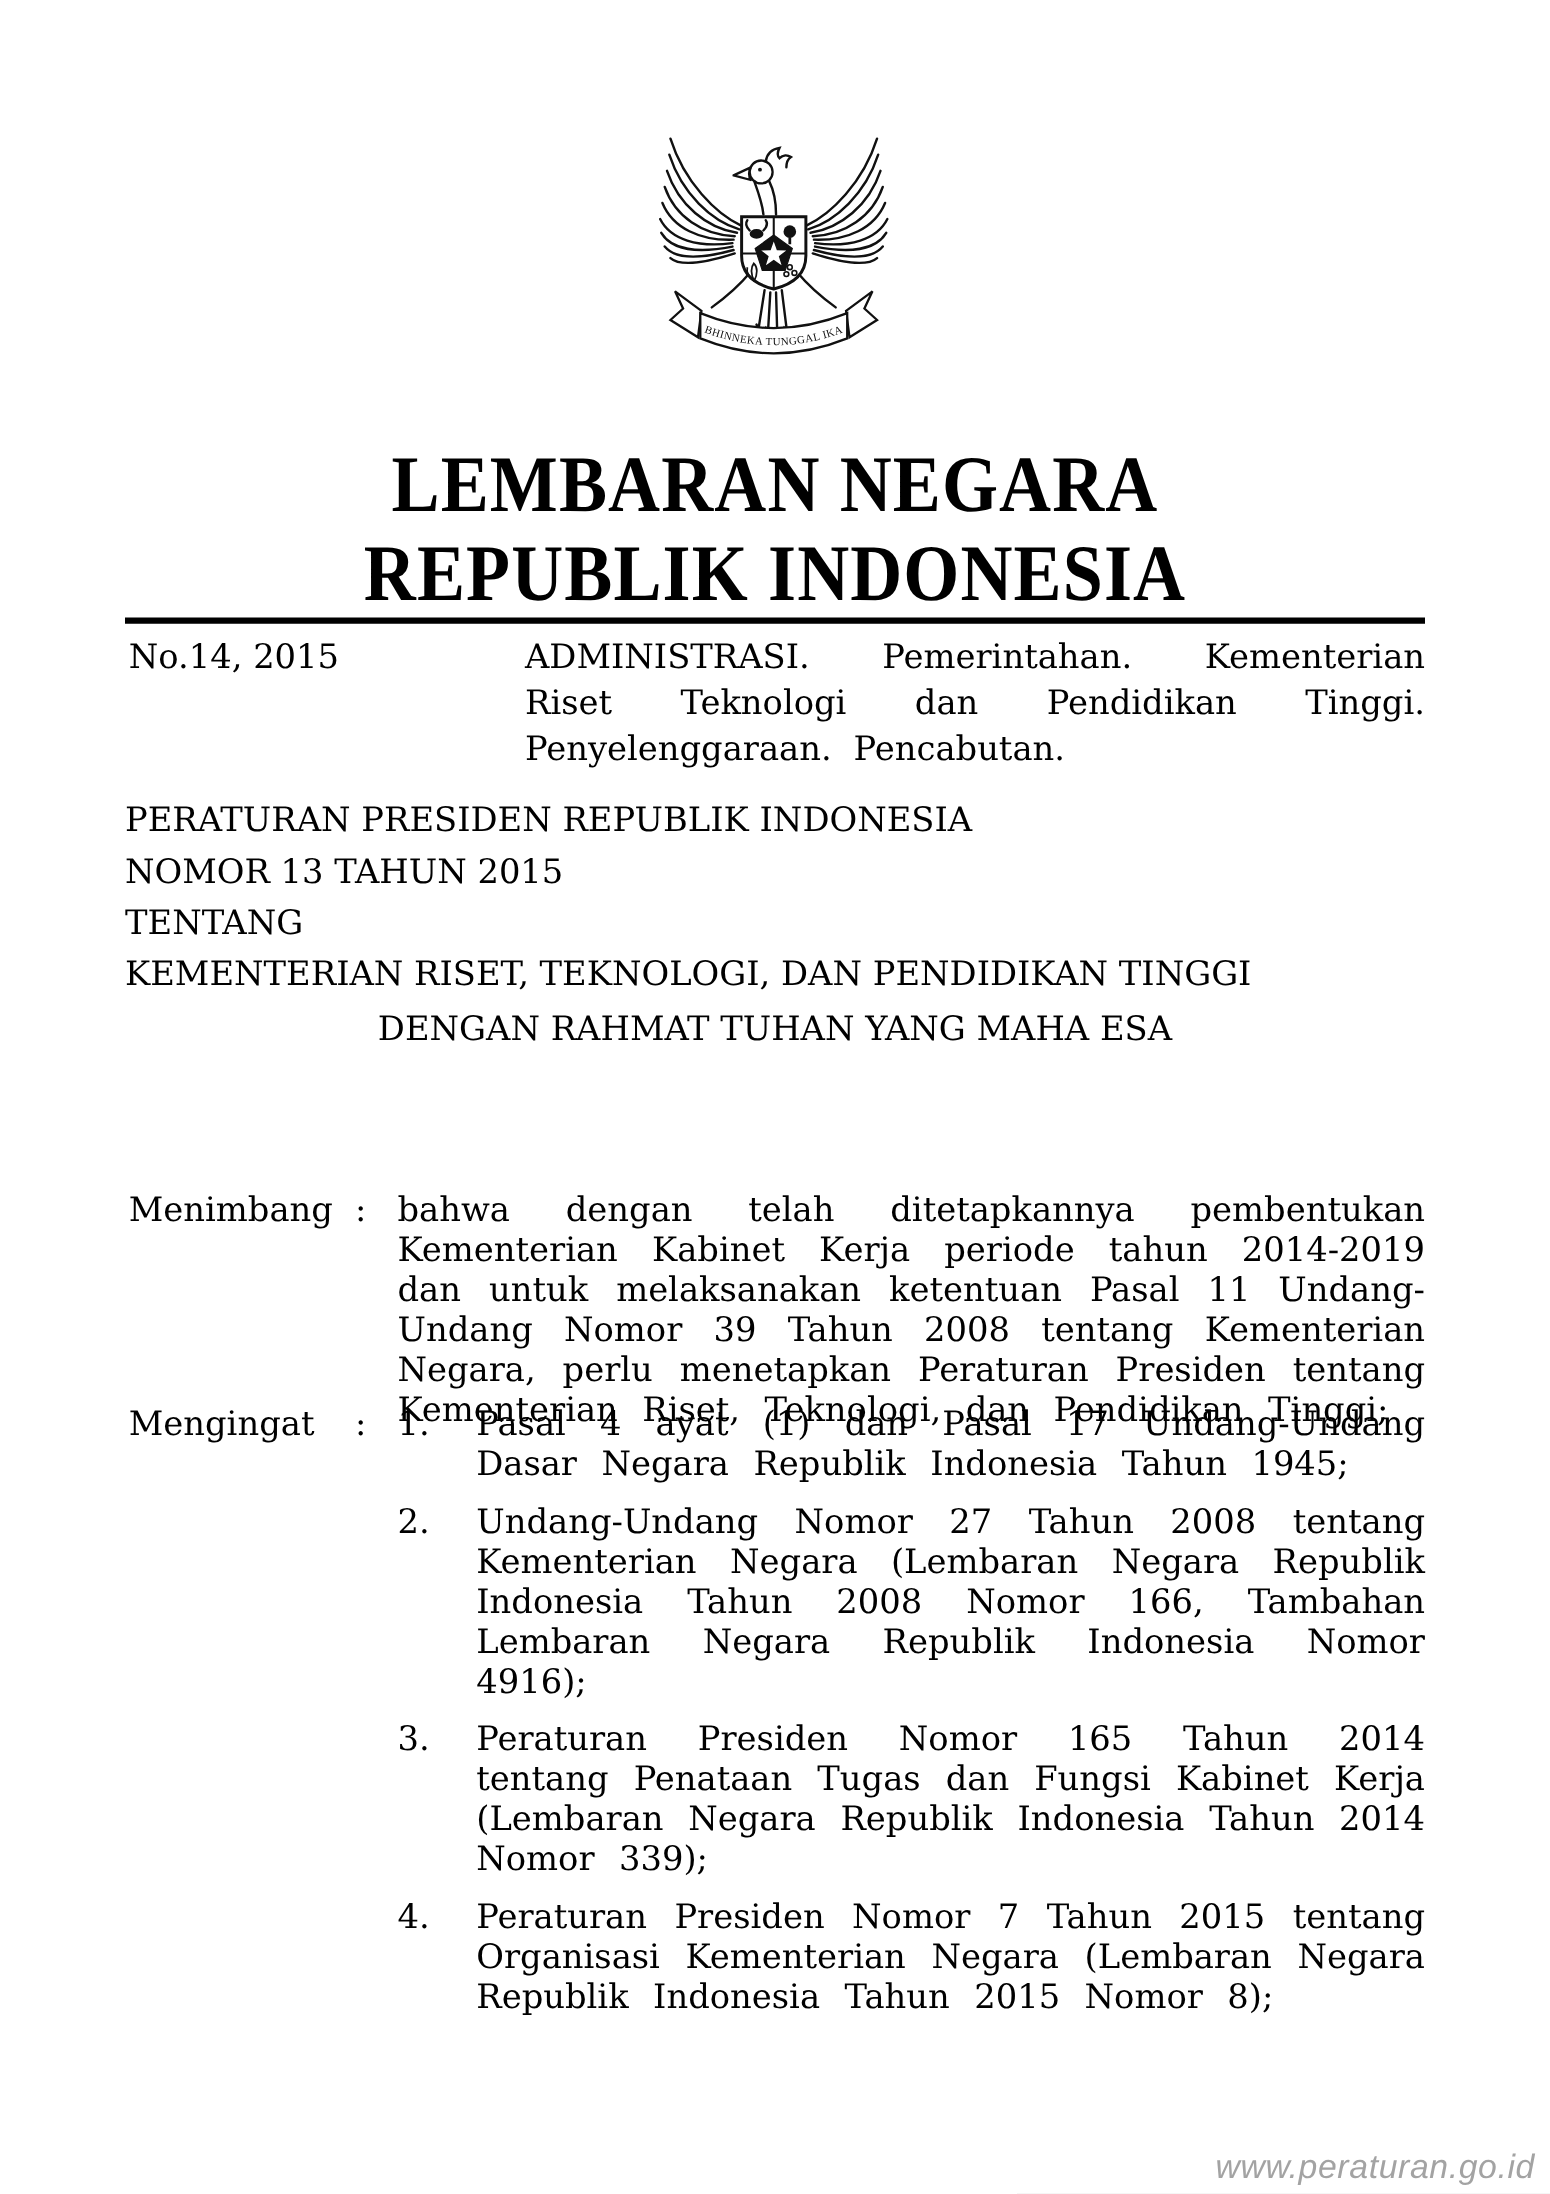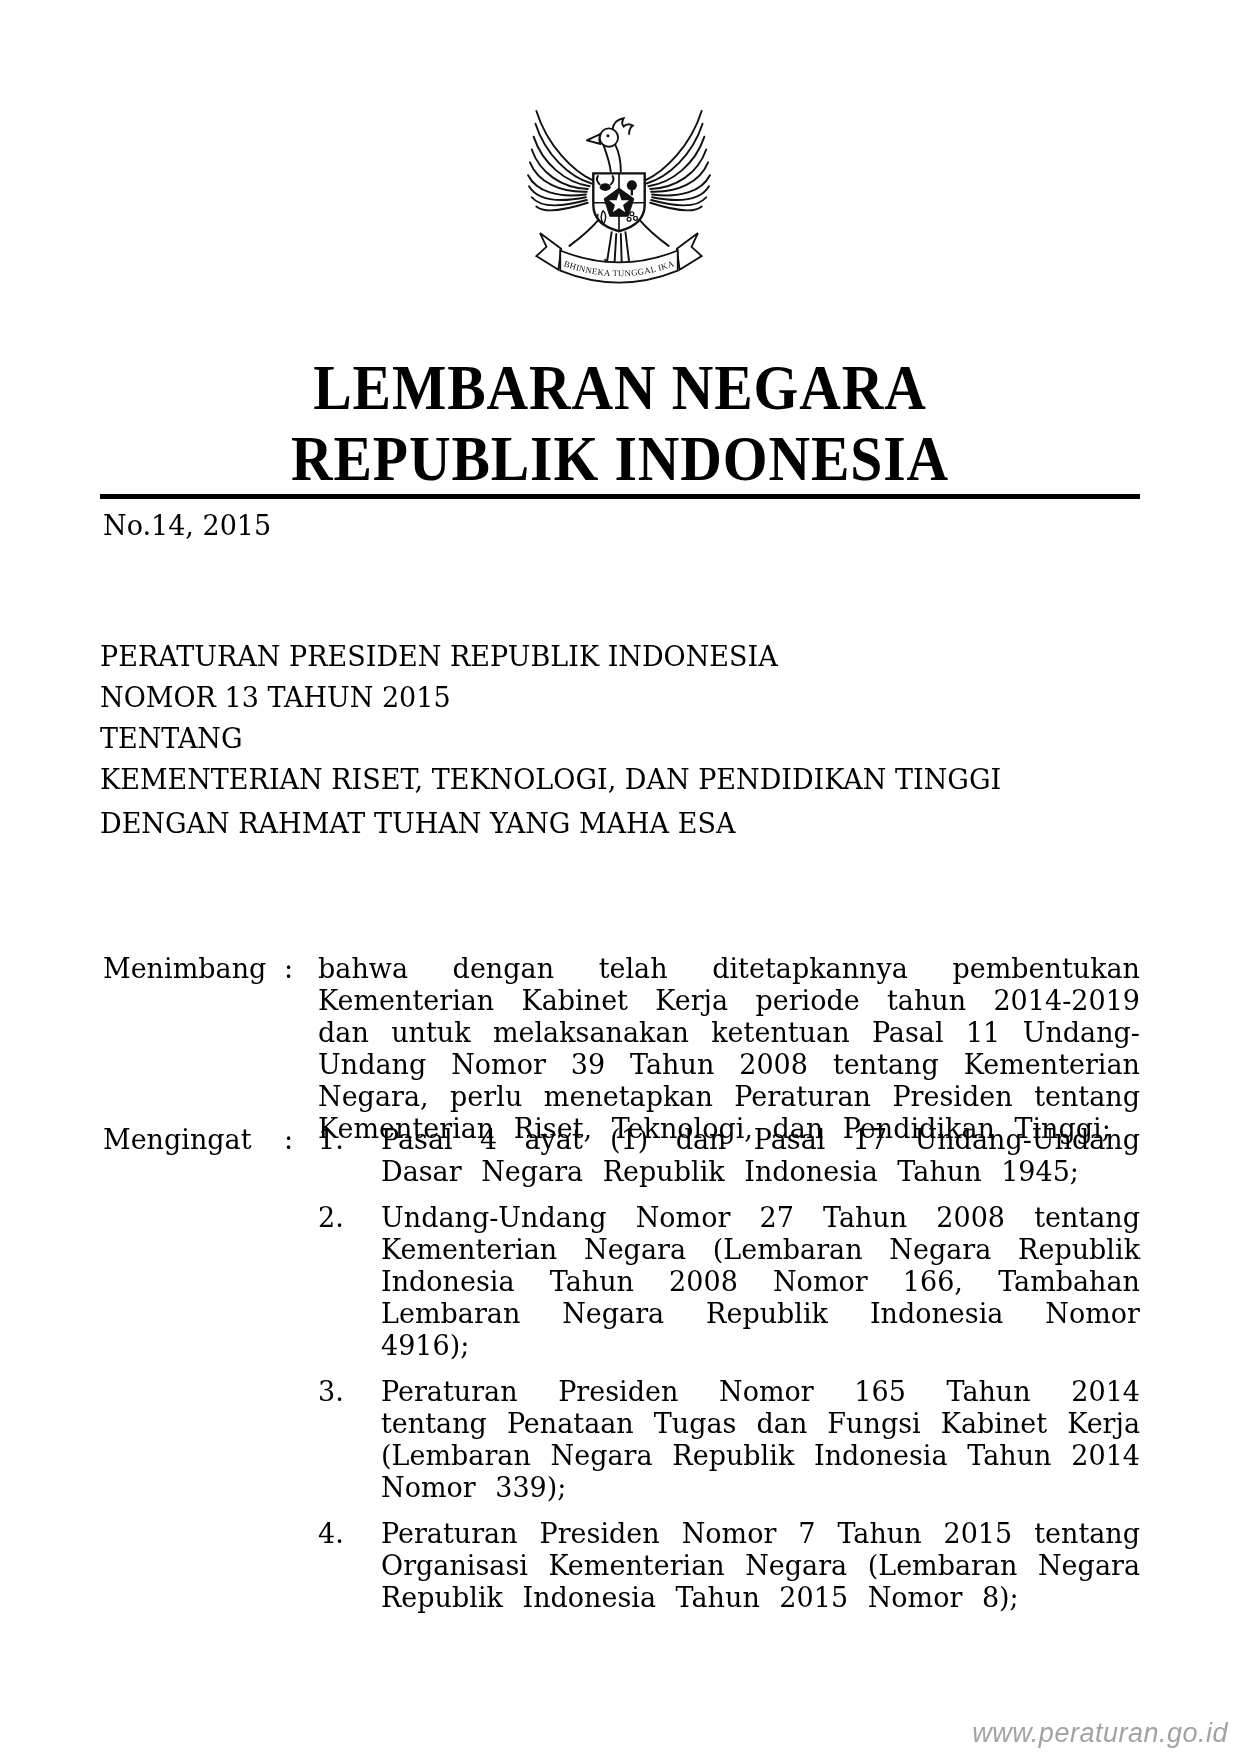--- a/index.html
+++ b/index.html
@@ -25,21 +25,21 @@
     font-size:27px; line-height:37px;
   }
   .masthead .abstract { text-align:justify; word-spacing:9px; }
 
   .headings {
     position:absolute; left:100px; top:636px; width:1040px;
     text-align:left; font-size:27px; line-height:41px;
   }
   .invocation-block {
     position:absolute; left:100px; top:801px; width:1040px;
-    text-align:left; font-size:27px; line-height:46px;
+    text-align:center; font-size:27px; line-height:46px;
   }
 
   .clause {
     position:absolute; left:103px; width:1037px;
     display:grid; grid-template-columns:181px 34px 1fr;
     font-size:27px; line-height:32px; align-items:start;
   }
   #menimbang { top:953px; }
   #mengingat { top:1124px; }
   .clause .jtext { text-align:justify; word-spacing:11px; }
@@ -134,20 +134,21 @@
 
   <div class="doc-title">
     <div>LEMBARAN NEGARA</div>
     <div>REPUBLIK INDONESIA</div>
   </div>
 
   <div class="rule"></div>
 
   <div class="masthead">
     <div>No.14, 2015</div>
+    <div class="abstract">ADMINISTRASI. Pemerintahan. Kementerian Riset Teknologi dan Pendidikan Tinggi. Penyelenggaraan. Pencabutan.</div>
   </div>
 
   <div class="headings">
     <div>PERATURAN PRESIDEN REPUBLIK INDONESIA</div>
     <div>NOMOR 13 TAHUN 2015</div>
     <div>TENTANG</div>
     <div>KEMENTERIAN RISET, TEKNOLOGI, DAN PENDIDIKAN TINGGI</div>
   </div>
 
   <div class="invocation-block">

